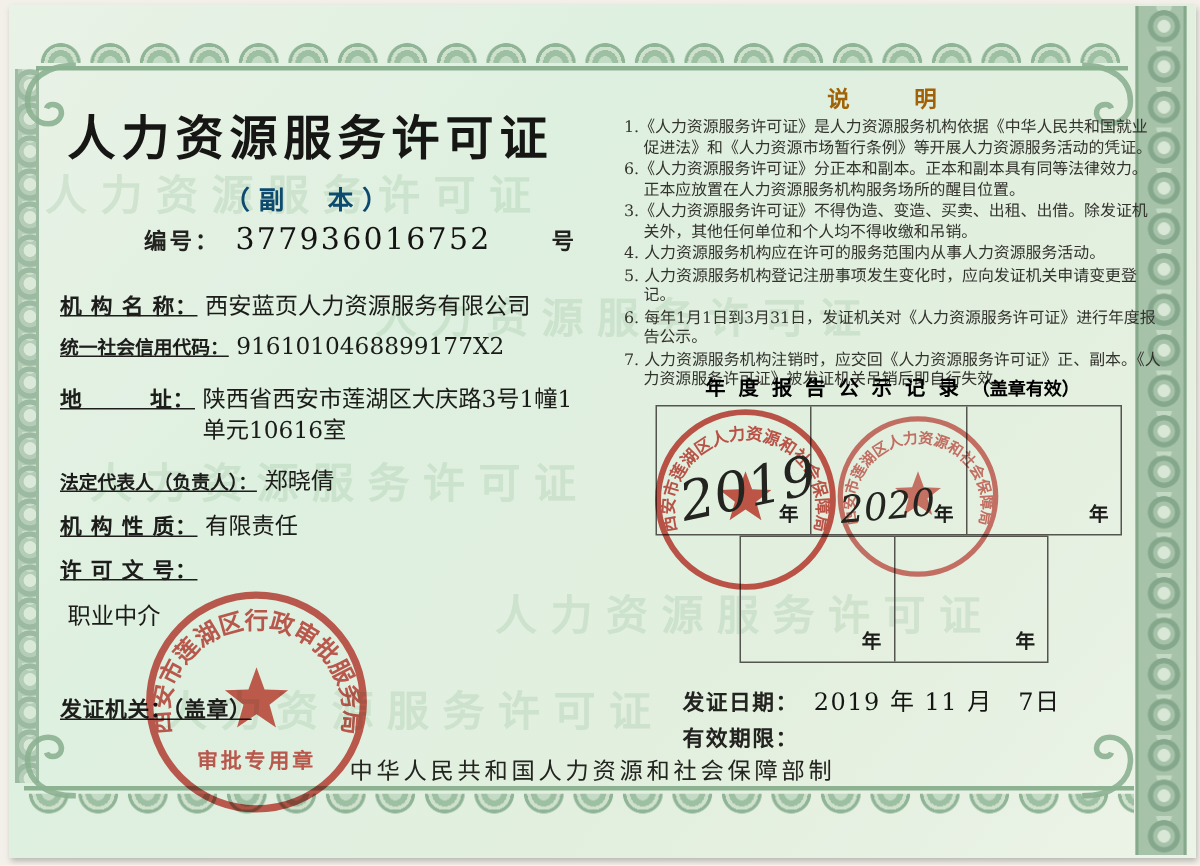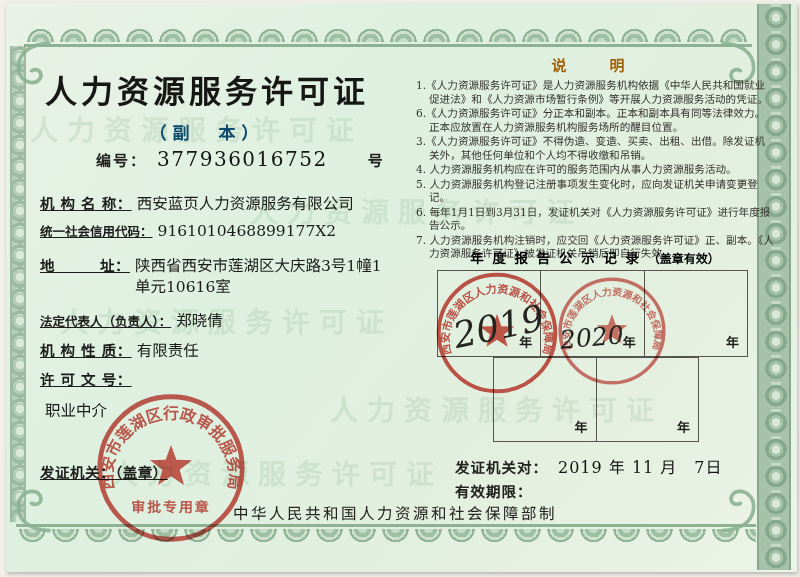--- a/index.html
+++ b/index.html
@@ -246,20 +246,20 @@
       <textPath href="#arcHr2" startOffset="50%" text-anchor="middle">西安市莲湖区人力资源和社会保障局</textPath>
     </text>
     <polygon fill="#cf4338" points="80,56 85.6,71.3 101.9,71.9 89.0,81.9 93.5,97.6 80,88.5 66.5,97.6 71.0,81.9 58.1,71.9 74.4,71.3"></polygon>
   </svg>
 </div>
 
 <div class="hand hand-2019">2019</div>
 <div class="hand hand-2020">2020</div>
 
 <div class="dates" style="top:454px;">
-  <span class="lab">发证机关对：</span>
+  <span class="lab">发证日期：</span>
   <span class="val">2019 年 11 月　7日</span>
 </div>
 <div class="dates" style="top:480px;">
   <span class="lab">有效期限：</span>
 </div>
 
 <div class="footer">中华人民共和国人力资源和社会保障部制</div>
 
 </body></html>

